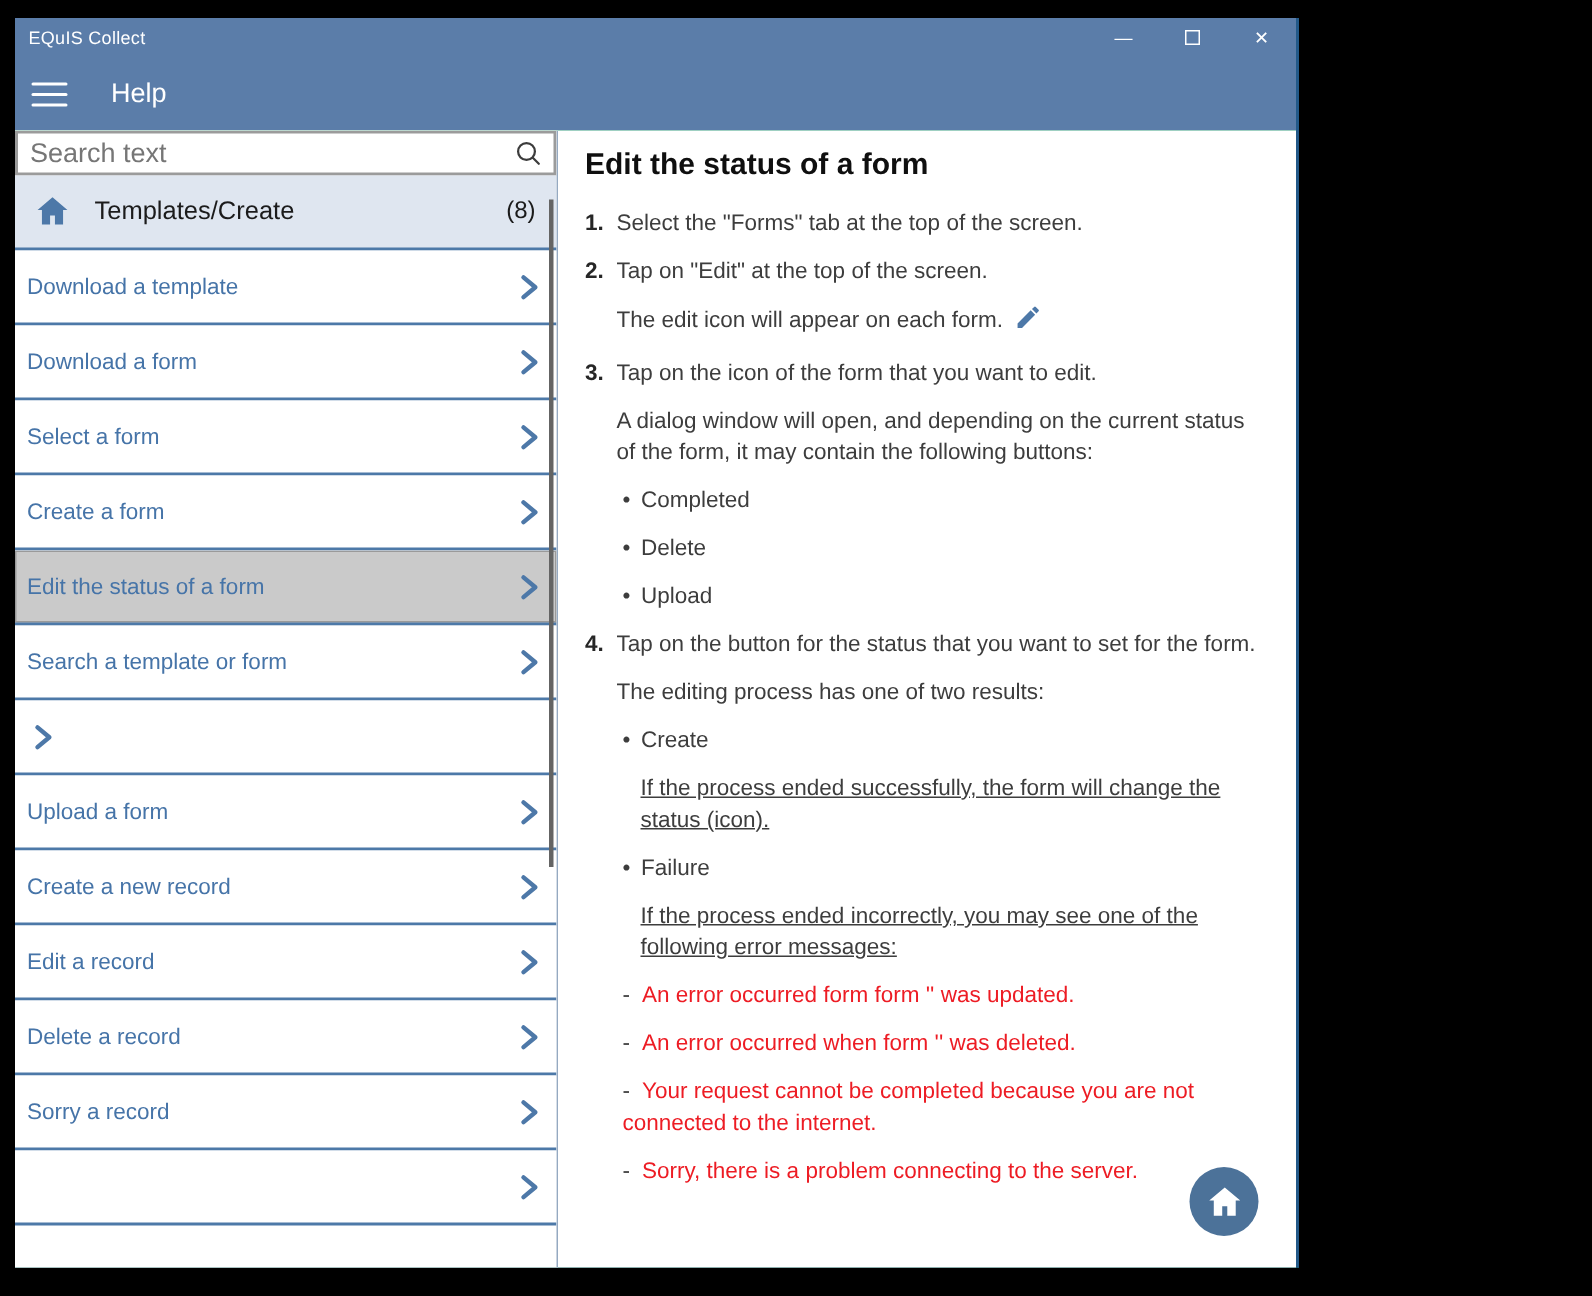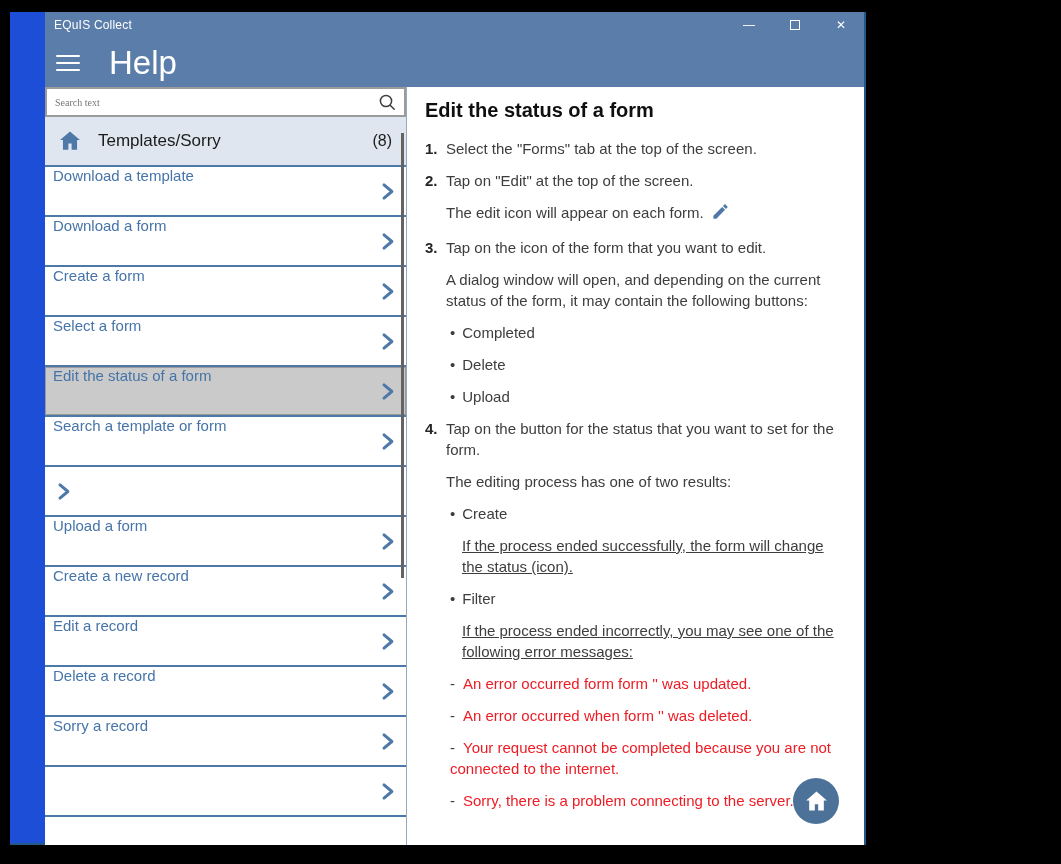--- a/index.html
+++ b/index.html
@@ -1,55 +1,55 @@
 <!DOCTYPE html>
 <html><head>
 <meta charset="utf-8">
 <style>
   * { margin:0; padding:0; box-sizing:border-box; }
   html,body { width:1061px; height:864px; background:#000; overflow:hidden;
               font-family:"Liberation Sans", sans-serif; }
 
   .window { position:absolute; left:10px; top:12px; width:856px; height:833px;
-            background:#1d4ed8; border-right:2px solid #235988; border-bottom:2px solid #235988;padding-left:35px; }
+            background:#22c55e; border-right:2px solid #235988; border-bottom:2px solid #235988; }
 
   
   .titlebar { height:26px; background:#5b7da9; display:flex; align-items:center; }
   .app-title { color:#fff; font-size:12px; padding-left:9px; letter-spacing:.2px; }
   .win-controls { margin-left:auto; display:flex; height:100%; }
   .win-btn { width:46px; height:100%; display:flex; align-items:center; justify-content:center;
              color:#fff; font-size:12px; cursor:default; }
   .max-glyph { width:10px; height:10px; border:1px solid #fff; display:inline-block; }
 
   
   .app-header { height:49px; background:#5b7da9; display:flex; align-items:center; }
   .hamburger { margin-left:11px; width:24px; display:flex; flex-direction:column; gap:5px; }
   .hamburger span { display:block; height:2px; background:#fff; border-radius:1px; }
-  .header-title { color:#fff; font-size:33px; font-weight:400; margin-left:29px; }
+  .header-title { color:#fff; font-size:18px; font-weight:400; margin-left:29px; }
 
   
   .main { position:relative; display:flex; height:758px; overflow:hidden; background:#fff; }
 
   
   .sidebar { position:relative; width:362px; flex:none; background:#fff;
              border-right:1px solid #95a9c1; overflow:hidden; }
   .search-box { height:30px; border:2px solid #9b9b9b; background:#fff;
                 display:flex; align-items:center; }
-  .search-box input { flex:1; border:none; outline:none; font-size:10px; color:#555;
-                      padding-left:8px; font-family:Liberation Serif, serif; background:transparent; }
+  .search-box input { flex:1; border:none; outline:none; font-size:18px; color:#555;
+                      padding-left:8px; font-family:Liberation Sans, sans-serif; background:transparent; }
   .search-box input::placeholder { color:#767676; opacity:1; }
   .search-icon { padding-right:7px; display:flex; align-items:center; }
 
   .sec-header { height:50px; background:#dfe6f0; display:flex; align-items:center;
                 padding:0 14px 0 12px; border-bottom:2px solid #4d79a8; }
   .sec-icon { display:flex; align-items:center; margin-right:15px; }
   .sec-label { font-size:17px; color:#1b1b1b; flex:1; }
   .sec-count { font-size:16px; color:#1b1b1b; }
 
-  .item { height:50px; display:flex; padding:0 8px;
+  .item { height:50px; display:flex; align-items:center; padding:0 8px;
           border-bottom:2px solid #4d79a8; background:#fff; }
   .item .label { flex:1; font-size:15px; color:#4674a8; }
   .item.selected { background:#cacaca; box-shadow:inset 0 0 0 1px #9a9a9a; }
   .chev { display:flex; align-items:center; }
   .chev svg { width:21px; height:21px; }
 
   .scroll-thumb { position:absolute; right:2px; top:46px; width:3px; height:445px;
                   background:#646464; }
 
   
@@ -112,49 +112,49 @@
           </svg>
         </span>
       </div>
       <div id="sidebar-list">
           <div class="sec-header">
             <span class="sec-icon">
               <svg width="26" height="26" viewBox="0 0 24 24">
                 <path fill="#4d78a8" d="M12 3.2 2.8 11h2.7v9h5v-5.6h3v5.6h5v-9h2.7z"></path>
               </svg>
             </span>
-            <span class="sec-label">Templates/Sorry</span>
+            <span class="sec-label">Templates/Create</span>
             <span class="sec-count">(8)</span>
           </div>
           <div class="item">
             <span class="label">Download a template</span>
             <span class="chev">
               <svg viewBox="0 0 24 24">
                 <path d="M8 4.5 17 12l-9 7.5" fill="none" stroke="#4d78a8" stroke-width="3.4" stroke-linecap="round" stroke-linejoin="round"></path>
               </svg>
             </span>
           </div>
           <div class="item">
             <span class="label">Download a form</span>
             <span class="chev">
               <svg viewBox="0 0 24 24">
                 <path d="M8 4.5 17 12l-9 7.5" fill="none" stroke="#4d78a8" stroke-width="3.4" stroke-linecap="round" stroke-linejoin="round"></path>
               </svg>
             </span>
           </div>
           <div class="item">
+            <span class="label">Select a form</span>
+            <span class="chev">
+              <svg viewBox="0 0 24 24">
+                <path d="M8 4.5 17 12l-9 7.5" fill="none" stroke="#4d78a8" stroke-width="3.4" stroke-linecap="round" stroke-linejoin="round"></path>
+              </svg>
+            </span>
+          </div>
+          <div class="item">
             <span class="label">Create a form</span>
-            <span class="chev">
-              <svg viewBox="0 0 24 24">
-                <path d="M8 4.5 17 12l-9 7.5" fill="none" stroke="#4d78a8" stroke-width="3.4" stroke-linecap="round" stroke-linejoin="round"></path>
-              </svg>
-            </span>
-          </div>
-          <div class="item">
-            <span class="label">Select a form</span>
             <span class="chev">
               <svg viewBox="0 0 24 24">
                 <path d="M8 4.5 17 12l-9 7.5" fill="none" stroke="#4d78a8" stroke-width="3.4" stroke-linecap="round" stroke-linejoin="round"></path>
               </svg>
             </span>
           </div>
           <div class="item selected">
             <span class="label">Edit the status of a form</span>
             <span class="chev">
               <svg viewBox="0 0 24 24">
@@ -251,21 +251,21 @@
           <div class="blk blk-bullet"><span class="dot">•</span><span>Completed</span></div>
           <div class="blk blk-bullet"><span class="dot">•</span><span>Delete</span></div>
           <div class="blk blk-bullet"><span class="dot">•</span><span>Upload</span></div>
           <div class="blk blk-step">
             <span class="step-num">4.</span>
             <span class="step-text">Tap on the button for the status that you want to set for the form.</span>
           </div>
           <div class="blk blk-p">The editing process has one of two results:</div>
           <div class="blk blk-bullet"><span class="dot">•</span><span>Create</span></div>
           <div class="blk blk-p2">If the process ended successfully, the form will change the status (icon).</div>
-          <div class="blk blk-bullet"><span class="dot">•</span><span>Filter</span></div>
+          <div class="blk blk-bullet"><span class="dot">•</span><span>Failure</span></div>
           <div class="blk blk-p2">If the process ended incorrectly, you may see one of the following error messages:</div>
           <div class="blk blk-error"><span class="dash">-</span><span class="etext">An error occurred form form '' was updated.</span></div>
           <div class="blk blk-error"><span class="dash">-</span><span class="etext">An error occurred when form '' was deleted.</span></div>
           <div class="blk blk-error"><span class="dash">-</span><span class="etext">Your request cannot be completed because you are not connected to the internet.</span></div>
           <div class="blk blk-error"><span class="dash">-</span><span class="etext">Sorry, there is a problem connecting to the server.</span></div>
         </div>
       <div class="fab">
         <svg viewBox="0 0 24 24">
           <path fill="#ffffff" d="M12 3.2 2.8 11h2.7v9h5v-5.6h3v5.6h5v-9h2.7z"></path>
         </svg>

